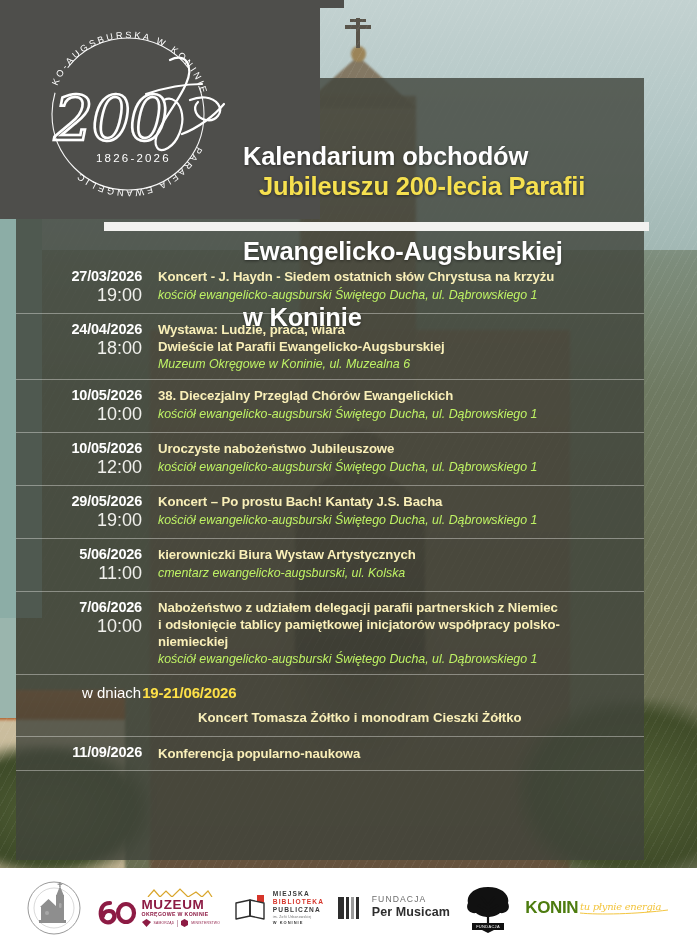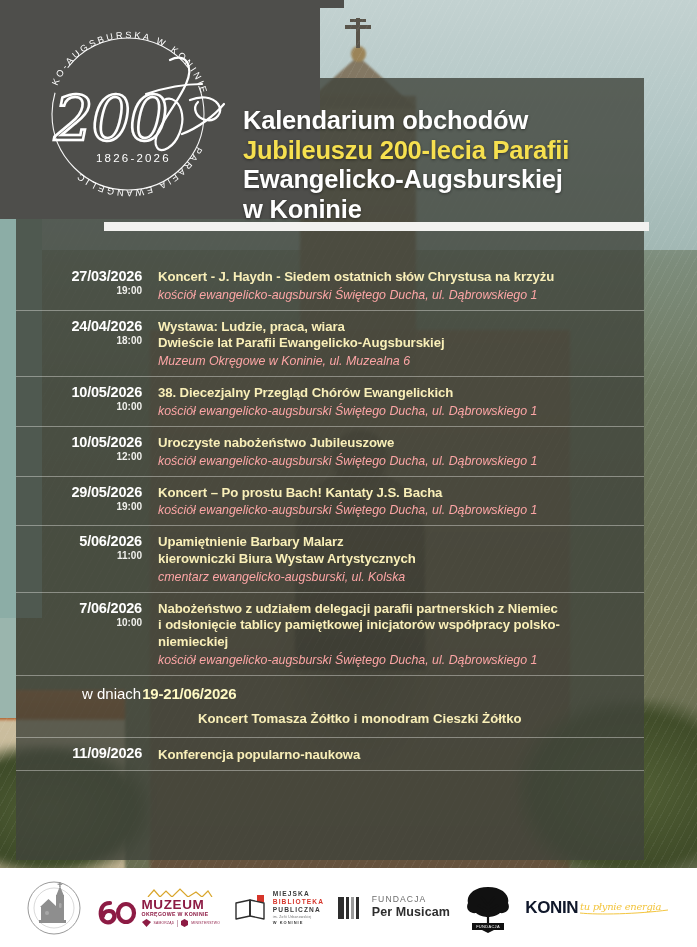--- a/index.html
+++ b/index.html
@@ -209,22 +209,22 @@
     left: 243px;
     top: 106px;
     width: 440px;
     line-height: 1.16;
     font-size: 25.5px;
     font-weight: 800;
     letter-spacing: -0.2px;
     color: #ffffff;
     text-shadow: 0 1px 3px rgba(0,0,0,.45);
   }
-  .title-hl { color: #f6e04f; display: block; }
-  .title-l { display: block; }
+  .title-hl { color: #f6e04f; display: block; margin-left: 16px; }
+  .title-l { display: block; margin-top: 36px; }
 
   
   .white-bar {
     position: absolute;
     left: 104px;
     top: 222px;
     width: 545px;
     height: 9px;
     background: #f2f2f0;
   }
@@ -252,58 +252,58 @@
     padding-top: 1px;
   }
   .ev-date {
     font-size: 14.5px;
     font-weight: 800;
     color: #ffffff;
     letter-spacing: -0.2px;
     white-space: nowrap;
   }
   .ev-time {
-    font-size: 10px;
-    font-weight: 700;
+    font-size: 18px;
+    font-weight: 400;
     color: #f0f0ec;
     margin-top: 1px;
   }
   .ev-body { flex: 1; padding-top: 2px; }
   .ev-title {
     font-size: 13.2px;
     font-weight: 800;
     color: #f9efb8;
     line-height: 1.26;
     letter-spacing: -0.1px;
   }
   .ev-place {
     font-size: 12.4px;
     font-style: italic;
-    color: #fca5a5;
+    color: #bef264;
     line-height: 1.3;
     margin-top: 1px;
   }
 
   
   .event-span { display: block; padding: 9px 22px 11px 22px; border-bottom: 1px solid rgba(233,233,228,.42); }
   .span-line1 {
     display: flex;
     align-items: baseline;
     gap: 1px;
     padding-left: 44px;
   }
   .span-prefix {
     font-size: 15px;
     font-weight: 400;
     color: #ffffff;
   }
   .span-date {
     font-size: 15px;
     font-weight: 800;
-    color: #fef9c3;
+    color: #fde047;
     letter-spacing: -0.2px;
   }
   .span-title {
     font-size: 13.2px;
     font-weight: 800;
     color: #f9efb8;
     margin-top: 9px;
     padding-left: 160px;
   }
 
@@ -366,21 +366,21 @@
   .fund-txt { line-height: 1.15; }
   .fund-l1 { font-size: 8.6px; font-weight: 400; color: #6d6d6d; letter-spacing: 1.1px; }
   .fund-l2 { font-size: 12.5px; font-weight: 700; color: #2e2e2e; letter-spacing: .1px; }
 
   
   .logo-tree { width: 48px; height: 50px; }
 
   
   .logo-konin { text-align: left; line-height: 1; }
   .kon-name {
-    font-size: 17px; font-weight: 700; color: #0f172a; letter-spacing: -0.4px;
+    font-size: 17px; font-weight: 700; color: #4d7c0f; letter-spacing: -0.4px;
   }
   .kon-tag { margin-top: -2px; }
 </style>
 </head>
 <body>
 
 <div class="poster">
 
   <div class="bg-photo">
     <div class="sky"></div>
@@ -504,21 +504,20 @@
         <div class="ev-place">kościół ewangelicko-augsburski Świętego Ducha, ul. Dąbrowskiego 1</div>
       </div>
     </div>
 
     <div class="event">
       <div class="ev-when">
         <div class="ev-date">5/06/2026</div>
         <div class="ev-time">11:00</div>
       </div>
       <div class="ev-body">
-        <div class="ev-title">Upamiętnienie Barbary Malarz</div>
         <div class="ev-title">kierowniczki Biura Wystaw Artystycznych</div>
         <div class="ev-place">cmentarz ewangelicko-augsburski, ul. Kolska</div>
       </div>
     </div>
 
     <div class="event">
       <div class="ev-when">
         <div class="ev-date">7/06/2026</div>
         <div class="ev-time">10:00</div>
       </div>

